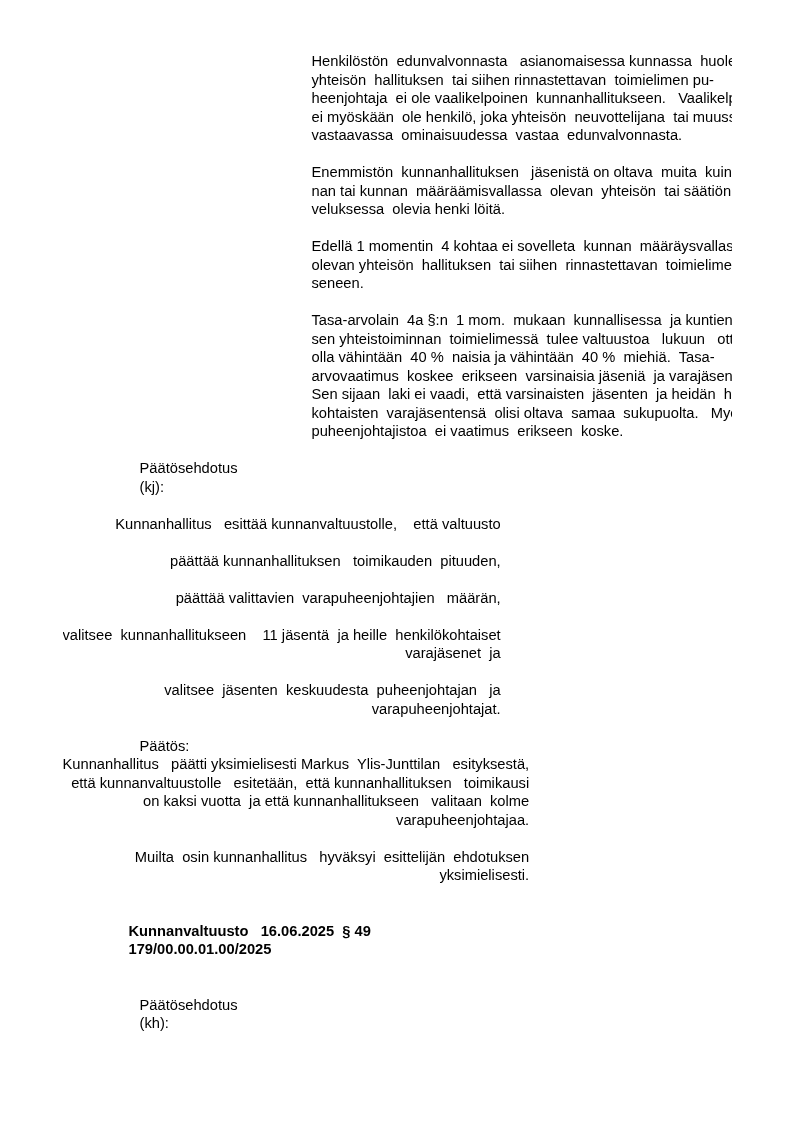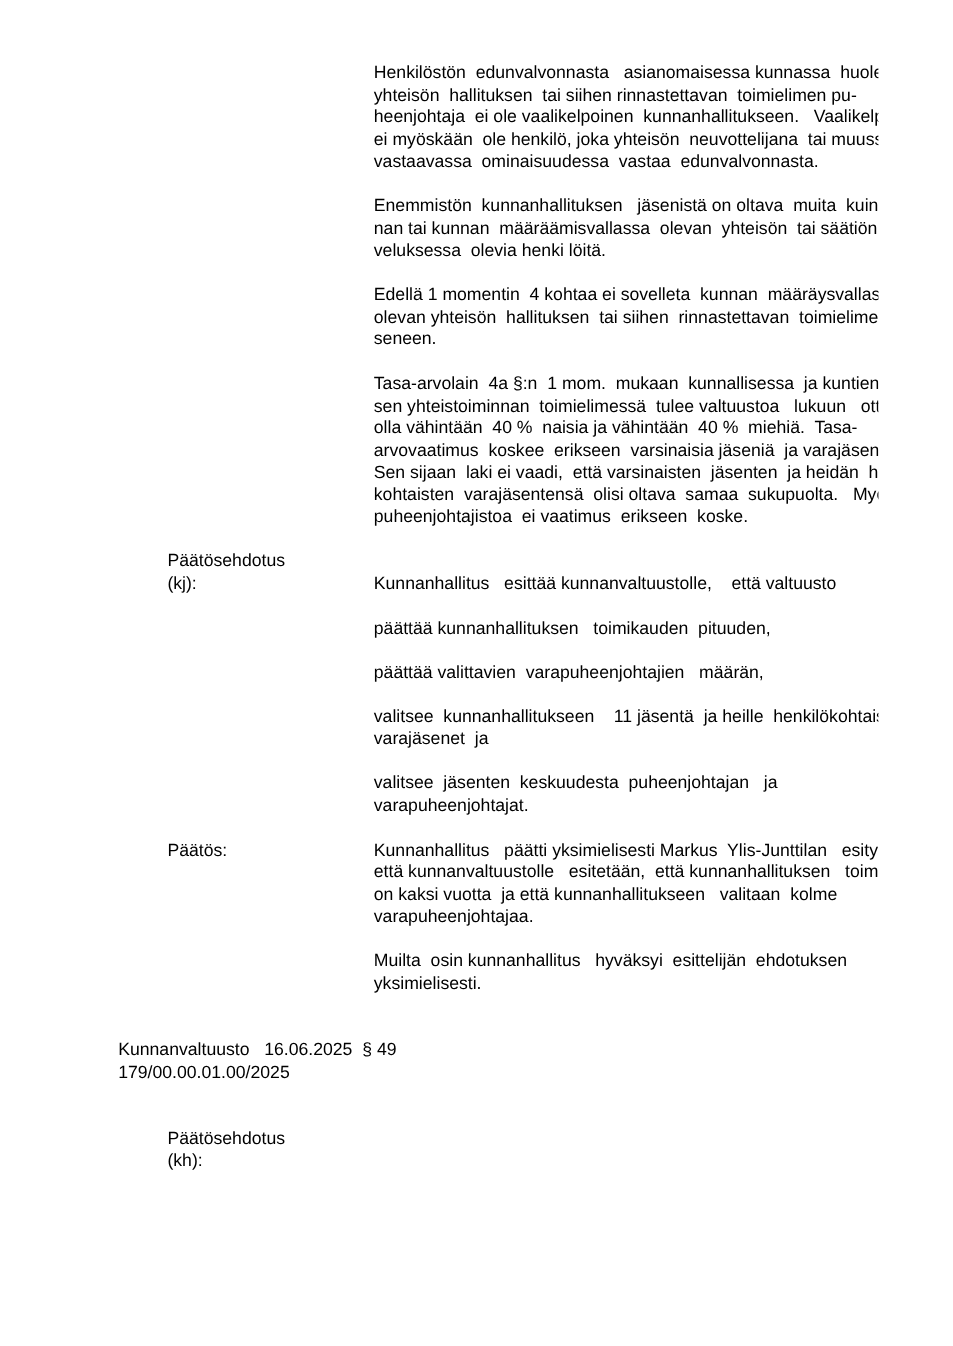--- a/index.html
+++ b/index.html
@@ -15,33 +15,34 @@
     font-size: 14.7px;
     line-height: 18.5px;
     padding-top: 52px;
     overflow: hidden;
   }
   .para {
     margin: 0 0 18.5px 0;
     white-space: pre;
   }
   .indent { margin-left: 249px; }
-  .row { display: flex; align-items: flex-start; }
+  .row { display: flex; align-items: flex-start; flex-direction: column; }
   .row .label {
     flex: none;
     width: 172px;
     margin-left: 77px;
     white-space: pre;
   }
-  .row .body { flex: 1; min-width: 0; }
+  .row .body { flex: 1; min-width: 0; text-align: right; }
   .body.offset-one-line { padding-top: 18.5px; }
   .reference-block {
-    margin-left: 36px;
+    margin-left: 66px;
     margin-top: 18.5px;
     white-space: pre;
+    font-weight: bold;
   }
   .section-kh { margin-top: 37px; }
 </style>
 </head>
 <body>
 
 <div class="page">
 
   <section class="indent">
     <p class="para">Henkilöstön  edunvalvonnasta   asianomaisessa kunnassa  huolehti van

